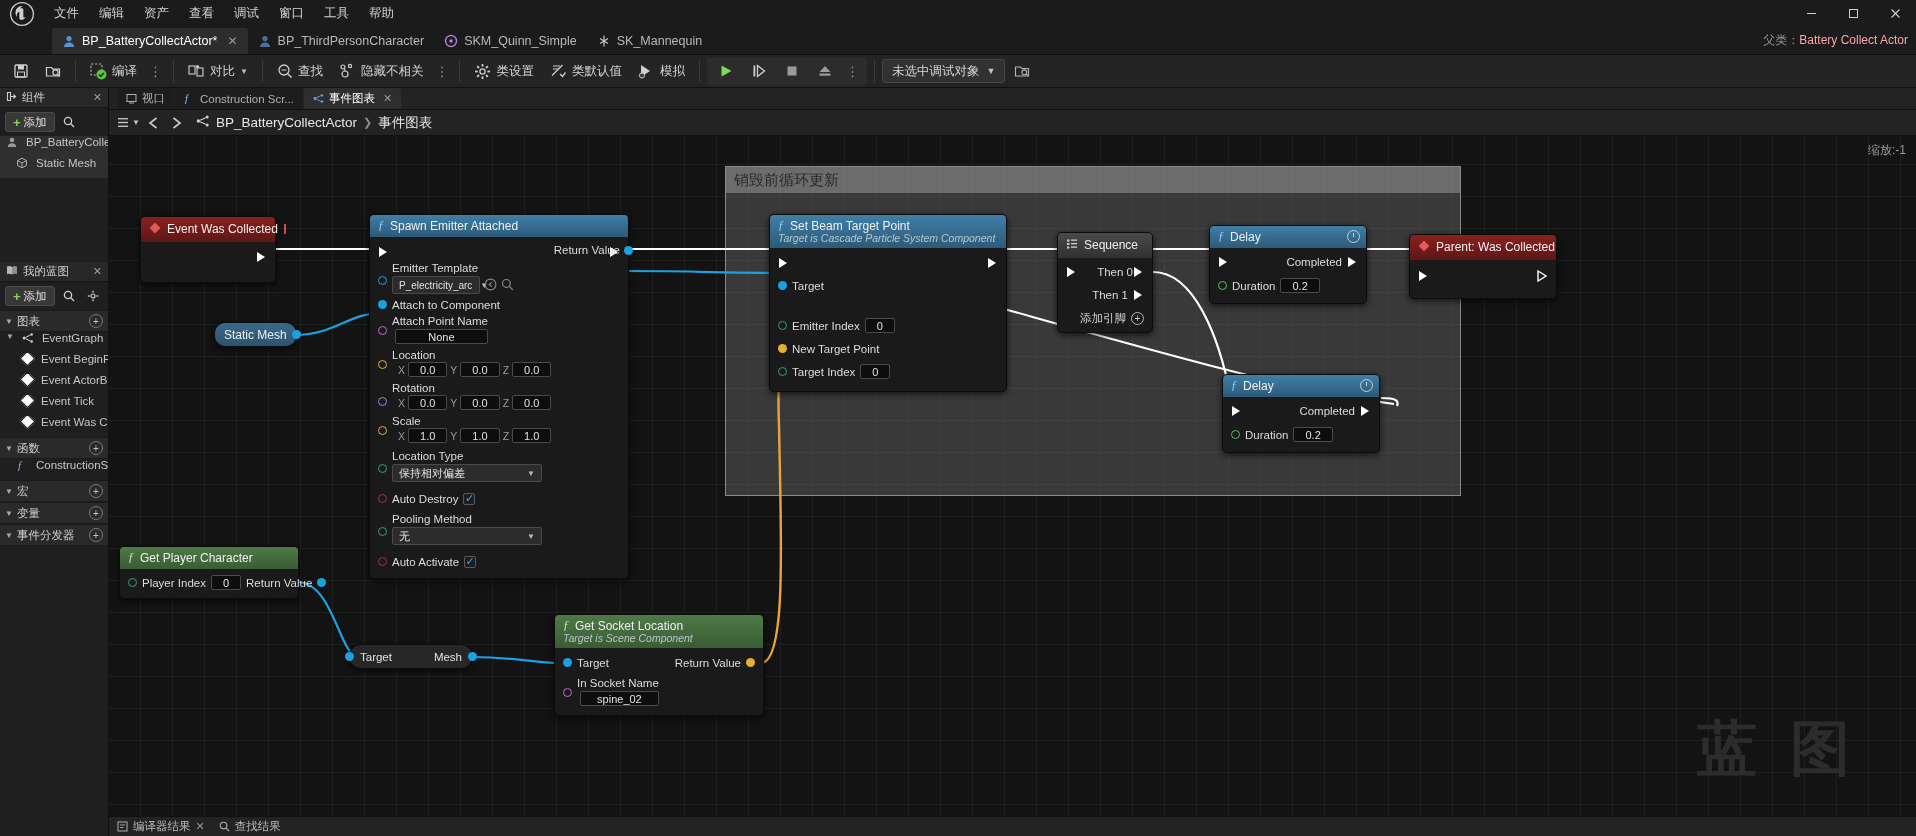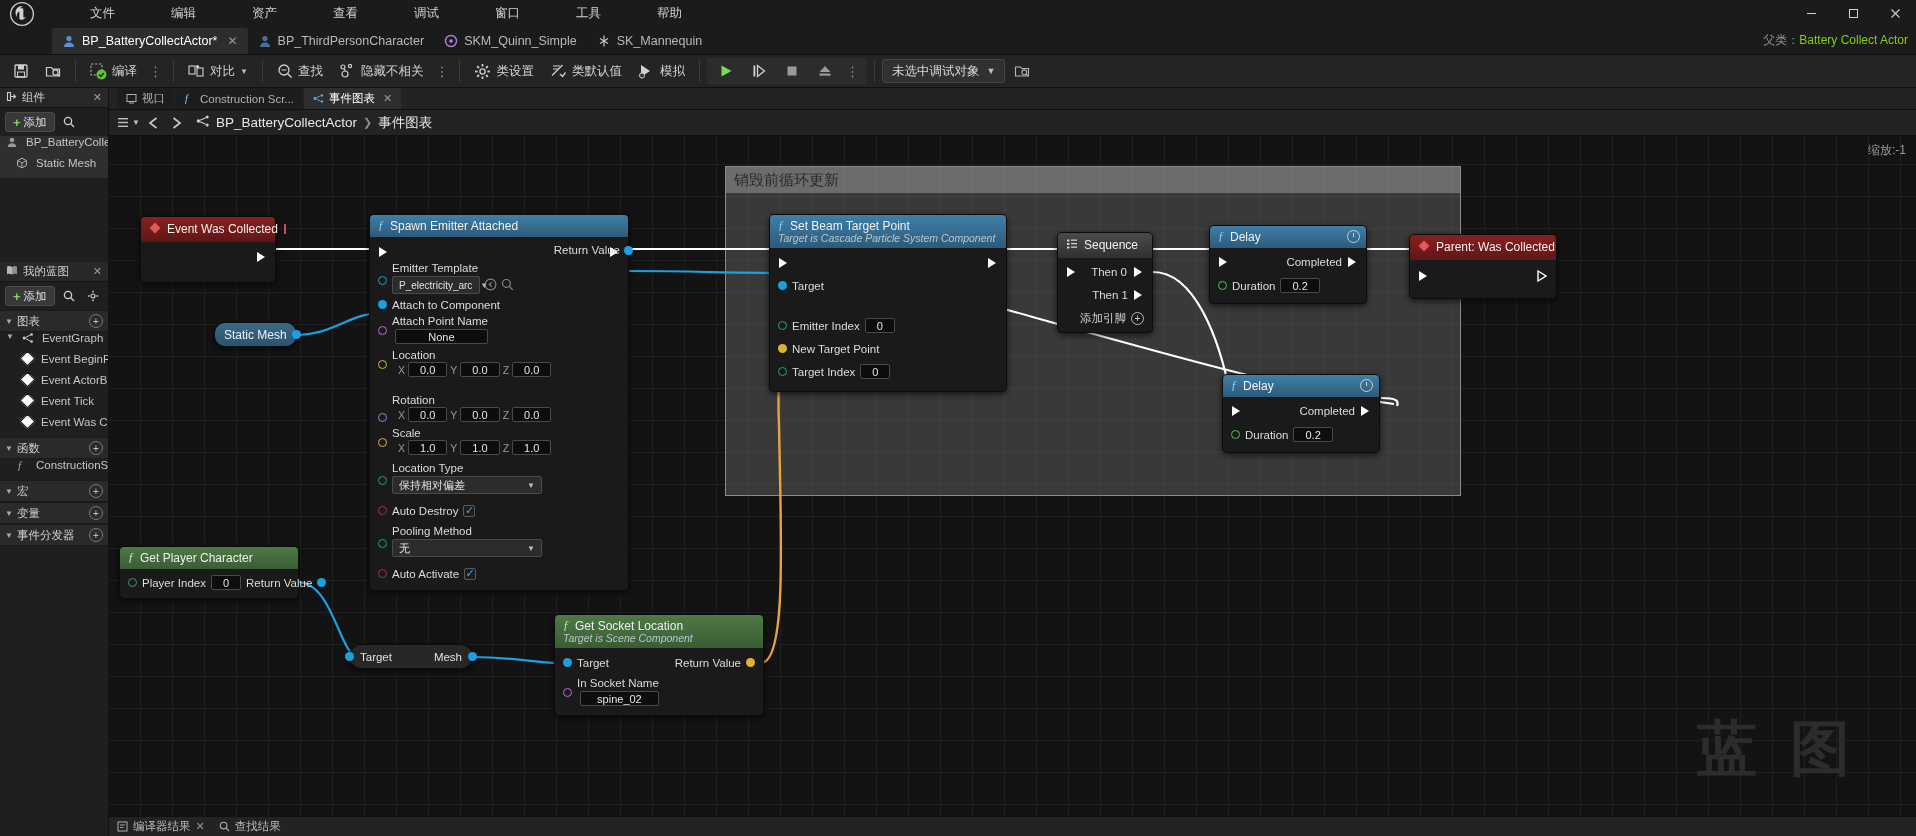--- a/index.html
+++ b/index.html
@@ -1,37 +1,37 @@
 <!DOCTYPE html>
 <html><head>
 <meta charset="utf-8">
 <style>
   * { margin:0; padding:0; box-sizing:border-box; }
   html,body { width:1916px; height:836px; overflow:hidden; background:#1b1b1b;
               font-family:"Liberation Sans", sans-serif; color:#c8c8c8; }
 
   
-  .menubar { height:27px; background:#1b1b1b; display:flex; align-items:center; position:relative;gap:36px; }
+  .menubar { height:27px; background:#1b1b1b; display:flex; align-items:center; position:relative; }
   .ue-logo { width:44px; height:27px; display:flex; align-items:center; justify-content:center; }
   .ue-logo svg { width:26px; height:26px; }
   .menu-item { font-size:12.5px; color:#d2d2d2; padding:4px 10px; cursor:default; }
   .win-ctrls { position:absolute; right:0; top:0; display:flex; height:27px; }
   .win-btn { width:42px; height:27px; display:flex; align-items:center; justify-content:center;
              color:#c9c9c9; font-size:12px; }
 
   
   .tabstrip { height:28px; background:#1b1b1b; display:flex; align-items:flex-end; position:relative;
               padding-left:52px; border-bottom:1px solid #0f0f0f; }
   .tab { height:26px; display:flex; align-items:center; gap:6px; padding:0 10px; font-size:12.5px;
          color:#b9b9b9; border-radius:3px 3px 0 0; }
   .tab.active { background:#2d2d2d; color:#ffffff; }
   .tab-ico { width:14px; height:14px; display:inline-block; }
   .tab-x { font-size:12px; color:#9a9a9a; margin-left:4px; }
   .parentclass { position:absolute; right:8px; bottom:5px; font-size:12px; color:#9b9b9b; }
-  .parentclass a { color:#84cc16; text-decoration:none; }
+  .parentclass a { color:#fca5a5; text-decoration:none; }
 
   
   .toolbar { height:33px; background:#242424; display:flex; align-items:center; gap:2px;
              padding:0 6px; border-bottom:1px solid #101010; }
   .tb-btn { display:flex; align-items:center; gap:5px; height:27px; padding:0 7px; font-size:12.5px;
             color:#d3d3d3; border-radius:3px; }
   .tb-sep { width:1px; height:22px; background:#3b3b3b; margin:0 5px; }
   .tb-dots { color:#9a9a9a; font-size:13px; padding:0 3px; letter-spacing:1px; }
   .tb-combo { display:flex; align-items:center; gap:7px; height:24px; padding:0 9px;
               background:#313131; border:1px solid #454545; border-radius:3px;
@@ -714,21 +714,21 @@
                 <span>X</span>
                 <span class="field">0.0</span>
                 <span>Y</span>
                 <span class="field">0.0</span>
                 <span>Z</span>
                 <span class="field">0.0</span>
               </div>
             </div>
           </div>
 
-          <div class="prow" style="align-items:flex-end; margin-top:15px">
+          <div class="prow" style="align-items:center; margin-top:3px">
             <span class="pin-ring" style="border-color:#8a8fd6; margin-top:11px"></span>
             <div class="lblcol">
               <span class="lbl">Rotation</span>
               <div class="vecrow">
                 <span>X</span>
                 <span class="field">0.0</span>
                 <span>Y</span>
                 <span class="field">0.0</span>
                 <span>Z</span>
                 <span class="field">0.0</span>
@@ -915,21 +915,21 @@
             <span class="ntitle">Sequence</span>
           </div>
         </div>
         <div class="nbody" style="padding:4px 0 4px 0">
           <div class="prow" style="justify-content:space-between">
             <span class="pin-exec">
               <svg width="11" height="12" viewBox="0 0 11 12">
                   <path d="M1 1l8 5-8 5z" fill="#ffffff"></path>
                 </svg>
             </span>
-            <span style="display:flex;align-items:center;gap:6px">
+            <span style="display:flex;align-items:center;gap:0">
               <span class="plabel">Then 0</span>
               <span class="pin-exec">
                 <svg width="11" height="12" viewBox="0 0 11 12">
                     <path d="M1 1l8 5-8 5z" fill="#ffffff"></path>
                   </svg>
               </span>
             </span>
           </div>
           <div class="prow out" style="margin-top:4px">
             <span class="plabel">Then 1</span>

